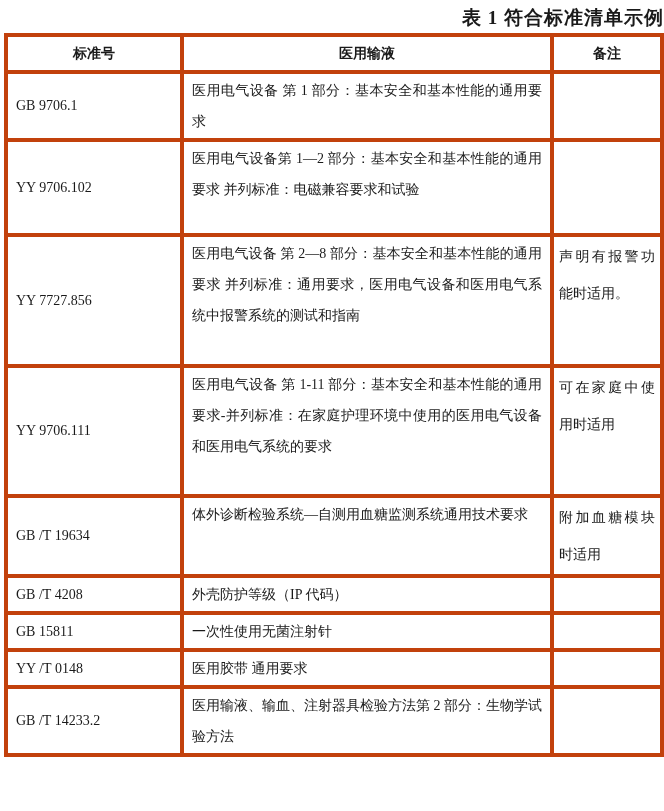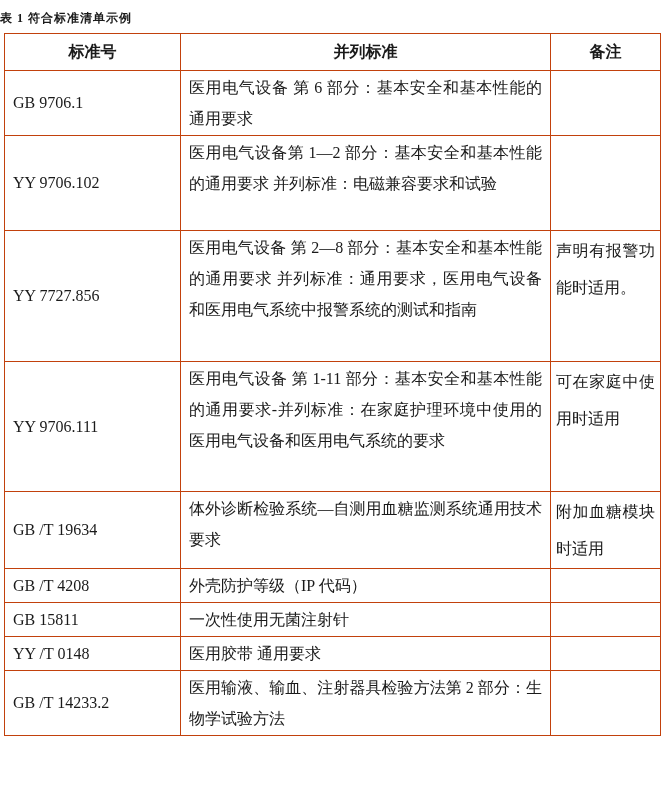--- a/index.html
+++ b/index.html
@@ -15,40 +15,40 @@
     overflow: hidden;
   }
   .page {
     position: relative;
     width: 664px;
     height: 811px;
     background: #ffffff;
   }
   .doc-title {
     margin-top: 7px;
-    text-align: left;
-    font-size: 12px;
+    text-align: right;
+    font-size: 19px;
     line-height: 22px;
     font-weight: bold;
     letter-spacing: 1px;
   }
   table.std-table {
     border-collapse: collapse;
     table-layout: fixed;
     width: 656px;
     margin-left: 4px;
     margin-top: 4px;
   }
   table.std-table col.c1 { width: 176px; }
   table.std-table col.c2 { width: 370px; }
   table.std-table col.c3 { width: 110px; }
   table.std-table th,
   table.std-table td {
-    border: 1px solid #c2410c;
-    font-size: 16px;
+    border: 4px solid #c2410c;
+    font-size: 14px;
     overflow: hidden;
   }
   table.std-table thead tr { height: 37px; }
   table.std-table th {
     font-weight: bold;
     text-align: center;
     vertical-align: middle;
     padding: 0;
   }
   td.no {
@@ -91,28 +91,28 @@
 
   <table class="std-table">
     <colgroup>
       <col class="c1">
       <col class="c2">
       <col class="c3">
     </colgroup>
     <thead>
       <tr>
         <th>标准号</th>
-        <th>并列标准</th>
+        <th>医用输液</th>
         <th>备注</th>
       </tr>
     </thead>
     <tbody>
       <tr>
         <td class="no">GB 9706.1</td>
-        <td class="name">医用电气设备 第 6 部分：基本安全和基本性能的通用要求</td>
+        <td class="name">医用电气设备 第 1 部分：基本安全和基本性能的通用要求</td>
         <td class="note"></td>
       </tr>
       <tr>
         <td class="no">YY 9706.102</td>
         <td class="name">医用电气设备第 1—2 部分：基本安全和基本性能的通用要求 并列标准：电磁兼容要求和试验</td>
         <td class="note"></td>
       </tr>
       <tr>
         <td class="no">YY 7727.856</td>
         <td class="name">医用电气设备 第 2—8 部分：基本安全和基本性能的通用要求 并列标准：通用要求，医用电气设备和医用电气系统中报警系统的测试和指南</td>

